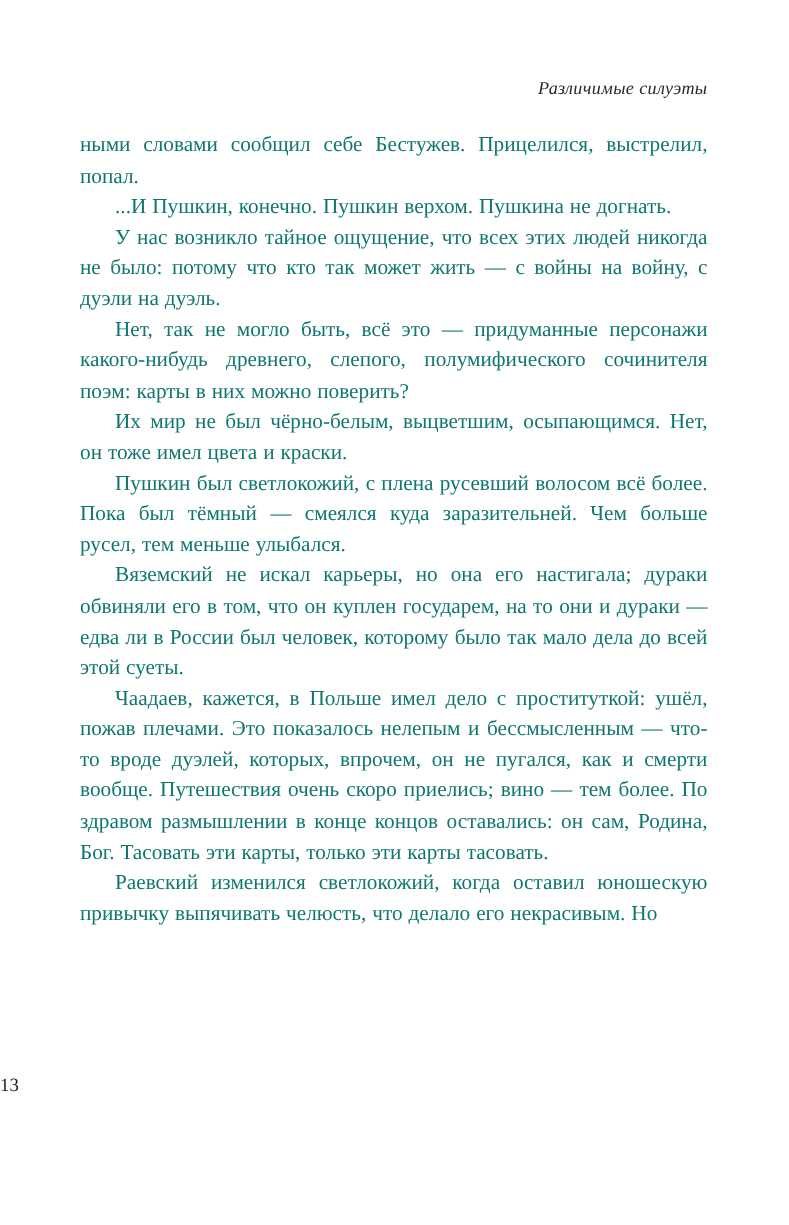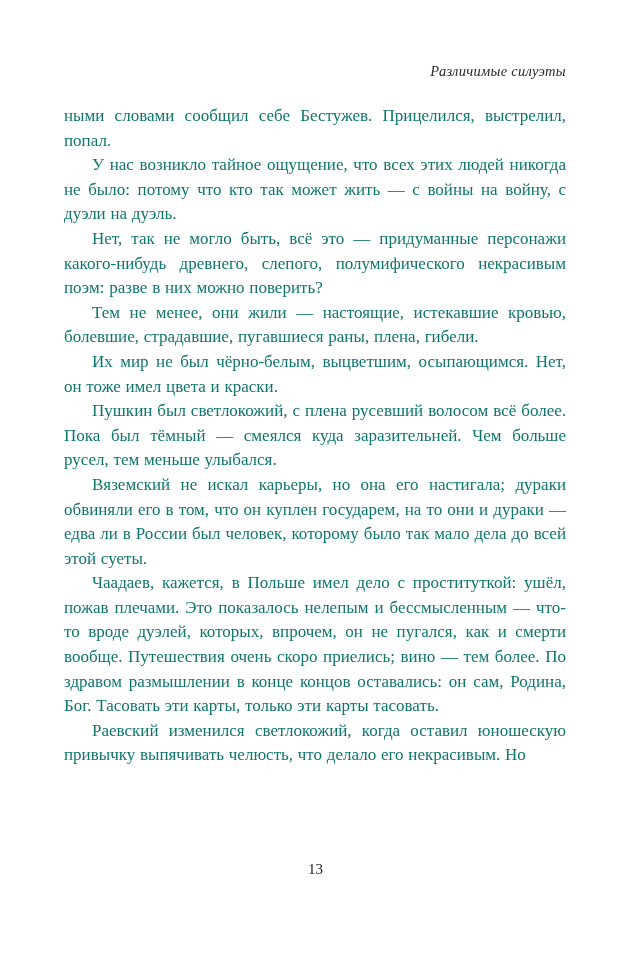--- a/index.html
+++ b/index.html
@@ -39,36 +39,36 @@
     margin: 0;
   }
   .body-text p.no-indent {
     text-indent: 0;
   }
   .page-number {
     position: absolute;
     bottom: 46px;
     left: 0;
     width: 631px;
-    text-align: center;
+    text-align: left;
     font-size: 15px;
     color: #1c1c1c;
   }
 </style>
 </head>
 <body>
 
 <div class="page">
   <div class="running-head">Различимые силуэты</div>
 
   <div class="body-text">
       <p class="no-indent">ными словами сообщил себе Бестужев. Прицелился, выстрелил, попал.</p>
+      <p>...И Пушкин, конечно. Пушкин верхом. Пушкина не догнать.</p>
       <p>У нас возникло тайное ощущение, что всех этих людей никогда не было: потому что кто так может жить — с войны на войну, с дуэли на дуэль.</p>
-      <p>Нет, так не могло быть, всё это — придуманные персонажи какого-нибудь древнего, слепого, полумифического некрасивым поэм: разве в них можно поверить?</p>
-      <p>Тем не менее, они жили — настоящие, истекавшие кровью, болевшие, страдавшие, пугавшиеся раны, плена, гибели.</p>
+      <p>Нет, так не могло быть, всё это — придуманные персонажи какого-нибудь древнего, слепого, полумифического сочинителя поэм: карты в них можно поверить?</p>
       <p>Их мир не был чёрно-белым, выцветшим, осыпающимся. Нет, он тоже имел цвета и краски.</p>
       <p>Пушкин был светлокожий, с плена русевший волосом всё более. Пока был тёмный — смеялся куда заразительней. Чем больше русел, тем меньше улыбался.</p>
       <p>Вяземский не искал карьеры, но она его настигала; дураки обвиняли его в том, что он куплен государем, на то они и дураки — едва ли в России был человек, которому было так мало дела до всей этой суеты.</p>
       <p>Чаадаев, кажется, в Польше имел дело с проституткой: ушёл, пожав плечами. Это показалось нелепым и бессмысленным — что-то вроде дуэлей, которых, впрочем, он не пугался, как и смерти вообще. Путешествия очень скоро приелись; вино — тем более. По здравом размышлении в конце концов оставались: он сам, Родина, Бог. Тасовать эти карты, только эти карты тасовать.</p>
       <p>Раевский изменился светлокожий, когда оставил юношескую привычку выпячивать челюсть, что делало его некрасивым. Но</p>
     </div>
 
   <div class="page-number">13</div>
 </div>
 

